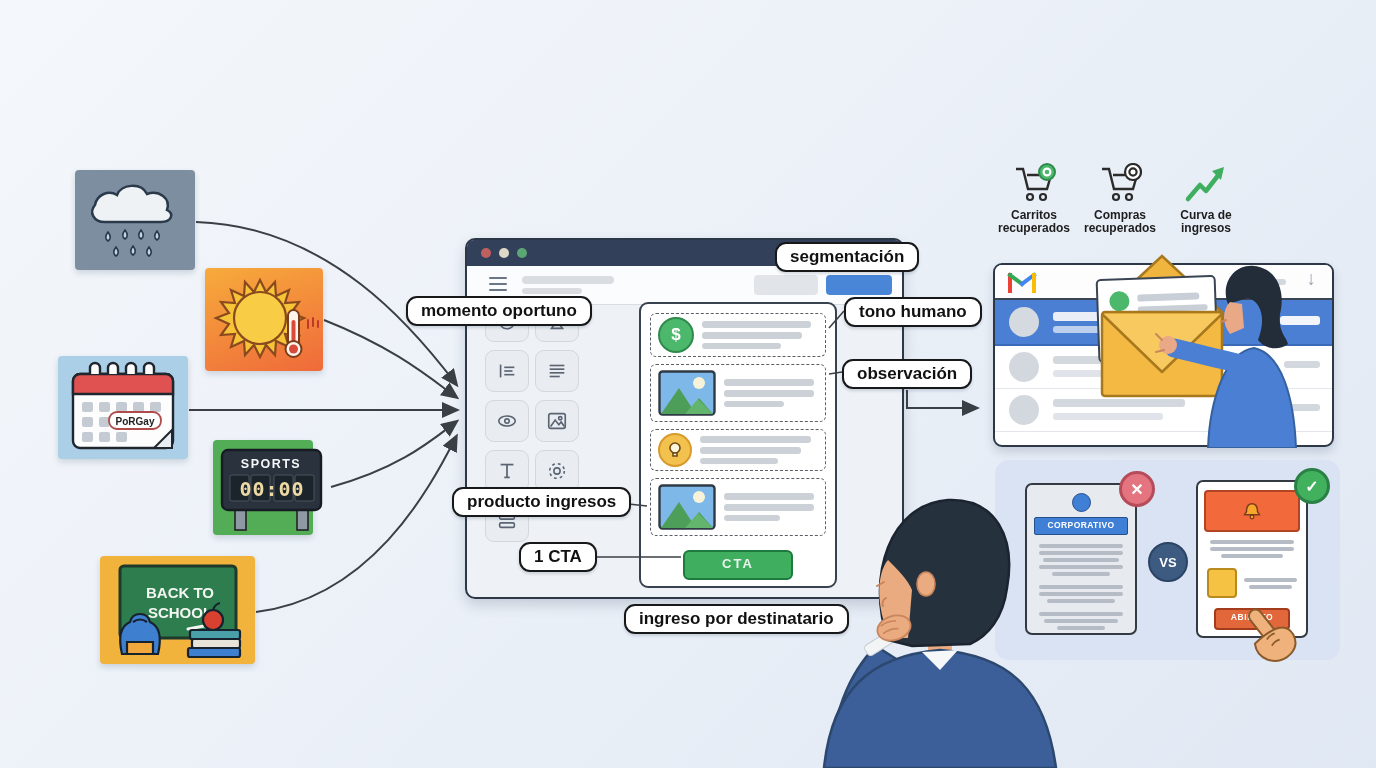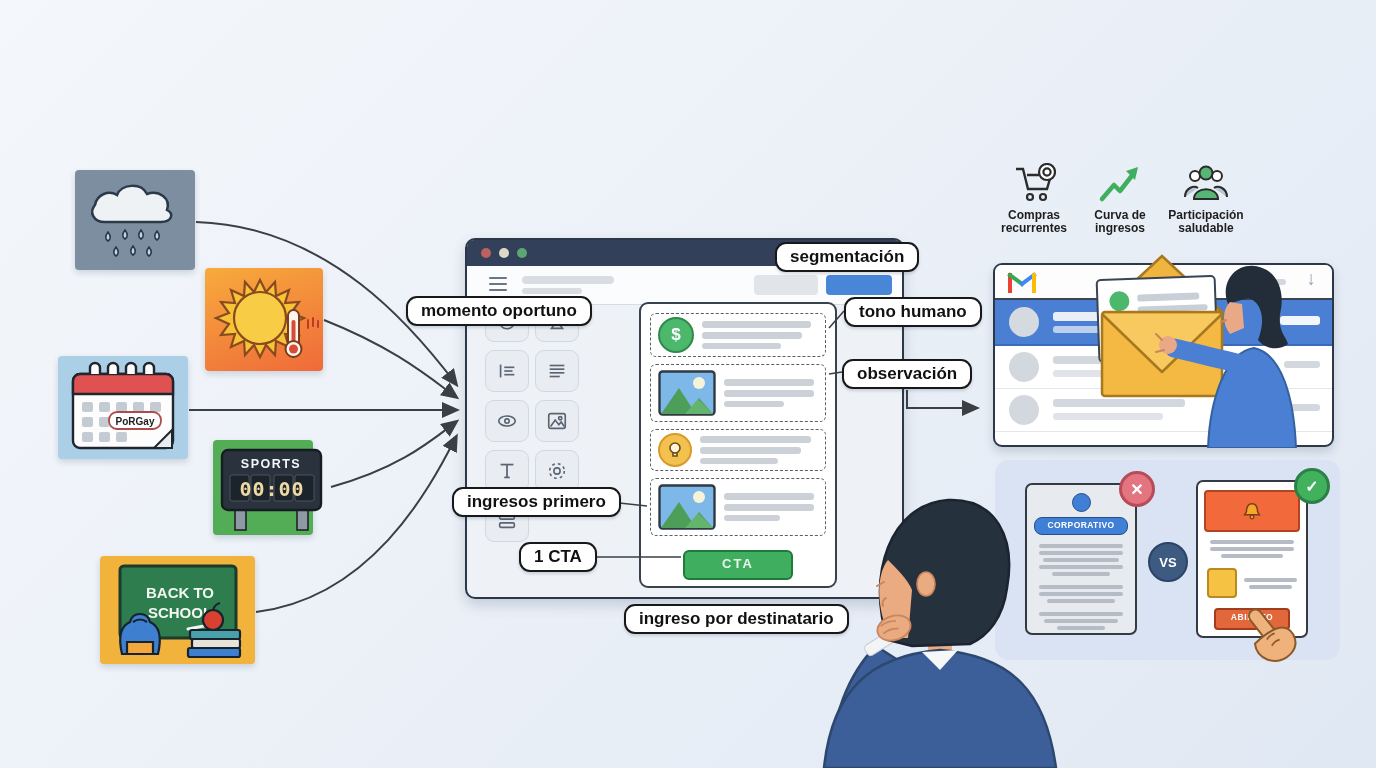--- a/index.html
+++ b/index.html
@@ -336,52 +336,51 @@
         </div>
     </div>
     <div class="cta-btn">CTA</div>
   </div>
 </div>
 
 <div class="callout" style="left:775px;top:219px;margin-top:23px;">segmentación</div>
 <div class="callout" style="left:406px;top:296px;">momento oportuno</div>
 <div class="callout" style="left:844px;top:297px;">tono humano</div>
 <div class="callout" style="left:842px;top:359px;">observación</div>
-<div class="callout" style="left:452px;top:487px;">ingresos primero</div>
+<div class="callout" style="left:452px;top:487px;">producto ingresos</div>
 <div class="callout" style="left:519px;top:542px;text-align:right;">1 CTA</div>
 <div class="callout" style="left:624px;top:604px;">ingreso por destinatario</div>
 
 <div class="metrics">
+  <div class="metric">
+    <svg width="44" height="42" viewBox="0 0 44 42">
+      <path d="M4 6 h7 l5 20 h19 l4 -14 h-24" fill="none" stroke="#2b2b2b" stroke-width="2.4"></path>
+      <circle cx="18" cy="34" r="3" fill="none" stroke="#2b2b2b" stroke-width="2.2"></circle>
+      <circle cx="31" cy="34" r="3" fill="none" stroke="#2b2b2b" stroke-width="2.2"></circle>
+      <circle cx="35" cy="9" r="8" fill="#4cb86b" stroke="#2f8a4c" stroke-width="2"></circle>
+      <circle cx="35" cy="9" r="3.4" fill="none" stroke="#fff" stroke-width="2.2"></circle>
+    </svg>
+    <div class="mlabel">Carritos recuperados</div>
+  </div>
   <div class="metric">
     <svg width="44" height="42" viewBox="0 0 44 42">
       <path d="M4 6 h7 l5 20 h19 l4 -14 h-24" fill="none" stroke="#2b2b2b" stroke-width="2.4"></path>
       <circle cx="18" cy="34" r="3" fill="none" stroke="#2b2b2b" stroke-width="2.2"></circle>
       <circle cx="31" cy="34" r="3" fill="none" stroke="#2b2b2b" stroke-width="2.2"></circle>
       <circle cx="35" cy="9" r="8" fill="#fff" stroke="#2b2b2b" stroke-width="2.2"></circle>
       <circle cx="35" cy="9" r="3.6" fill="none" stroke="#2b2b2b" stroke-width="2.2"></circle>
     </svg>
-    <div class="mlabel">Compras recurrentes</div>
+    <div class="mlabel">Compras recuperados</div>
   </div>
   <div class="metric">
     <svg width="44" height="42" viewBox="0 0 44 42">
       <path d="M4 36 L16 22 L22 28 L36 10" fill="none" stroke="#3fae5e" stroke-width="4.5" stroke-linecap="round" stroke-linejoin="round"></path>
       <path d="M28 8 L40 4 L37 17 Z" fill="#3fae5e"></path>
     </svg>
     <div class="mlabel">Curva de ingresos</div>
-  </div>
-  <div class="metric">
-    <svg width="46" height="42" viewBox="0 0 46 42">
-      <circle cx="12" cy="13" r="5" fill="#fff" stroke="#2b2b2b" stroke-width="2"></circle>
-      <circle cx="34" cy="13" r="5" fill="#fff" stroke="#2b2b2b" stroke-width="2"></circle>
-      <circle cx="23" cy="10" r="6.5" fill="#57b676" stroke="#2b2b2b" stroke-width="2"></circle>
-      <path d="M2 34 c0 -9 9 -12 13 -9" fill="#b9c6d2" stroke="#2b2b2b" stroke-width="2"></path>
-      <path d="M44 34 c0 -9 -9 -12 -13 -9" fill="#b9c6d2" stroke="#2b2b2b" stroke-width="2"></path>
-      <path d="M11 36 c0 -13 24 -13 24 0 Z" fill="#57b676" stroke="#2b2b2b" stroke-width="2"></path>
-    </svg>
-    <div class="mlabel">Participación saludable</div>
   </div>
 </div>
 
 <div class="inbox">
   <div class="inbox-header">
     <svg width="34" height="24" viewBox="0 0 34 24" style="position:absolute;left:10px;top:5px;">
       <g fill="none" stroke-width="4" stroke-linecap="square">
         <path d="M5 21 V5" stroke="#ea4335"></path>
         <path d="M5 5 L17 14" stroke="#34a853"></path>
         <path d="M29 5 L17 14" stroke="#4285f4"></path>
@@ -435,21 +434,21 @@
     <path d="M148 56 C140 36 154 16 174 18 C196 20 206 42 200 66 C198 84 206 88 208 96 C198 104 184 100 178 92 C186 72 182 54 168 50 Z" fill="#232d3a"></path>
     <path d="M150 54 C142 62 142 76 150 86 L164 80 L162 56 Z" fill="#e9a886"></path>
     <path d="M146 72 l-5 2" stroke="#c9855e" stroke-width="2" stroke-linecap="round"></path>
   </g>
 </svg>
 
 <div class="compare">
 
   <div class="doc" style="left:30px;top:23px;width:112px;height:152px;background:#e7ebf0;">
     <div style="width:17px;height:17px;border-radius:50%;background:#3f7fd6;border:1.5px solid #26508c;margin:8px auto 5px;"></div>
-    <div style="width:92px;height:16px;background:#3f7fd6;border:1.5px solid #26508c;border-radius:8px;margin:0 auto;color:#fff;font-weight:bold;font-size:8.5px;letter-spacing:0.4px;text-align:center;line-height:14px;">CORPORATIVO</div>
+    <div style="width:92px;height:16px;background:#3f7fd6;border:1.5px solid #26508c;border-radius:2px;margin:0 auto;color:#fff;font-weight:bold;font-size:8.5px;letter-spacing:0.4px;text-align:center;line-height:14px;">CORPORATIVO</div>
     <div style="margin-top:9px;">
       <div class="docbar" style="width:84px;"></div>
         <div class="docbar" style="width:84px;"></div>
         <div class="docbar" style="width:76px;"></div>
         <div class="docbar" style="width:84px;"></div>
         <div class="docbar" style="width:58px;"></div>
     </div>
     <div style="margin-top:9px;">
       <div class="docbar" style="width:84px;"></div>
         <div class="docbar" style="width:84px;"></div>

